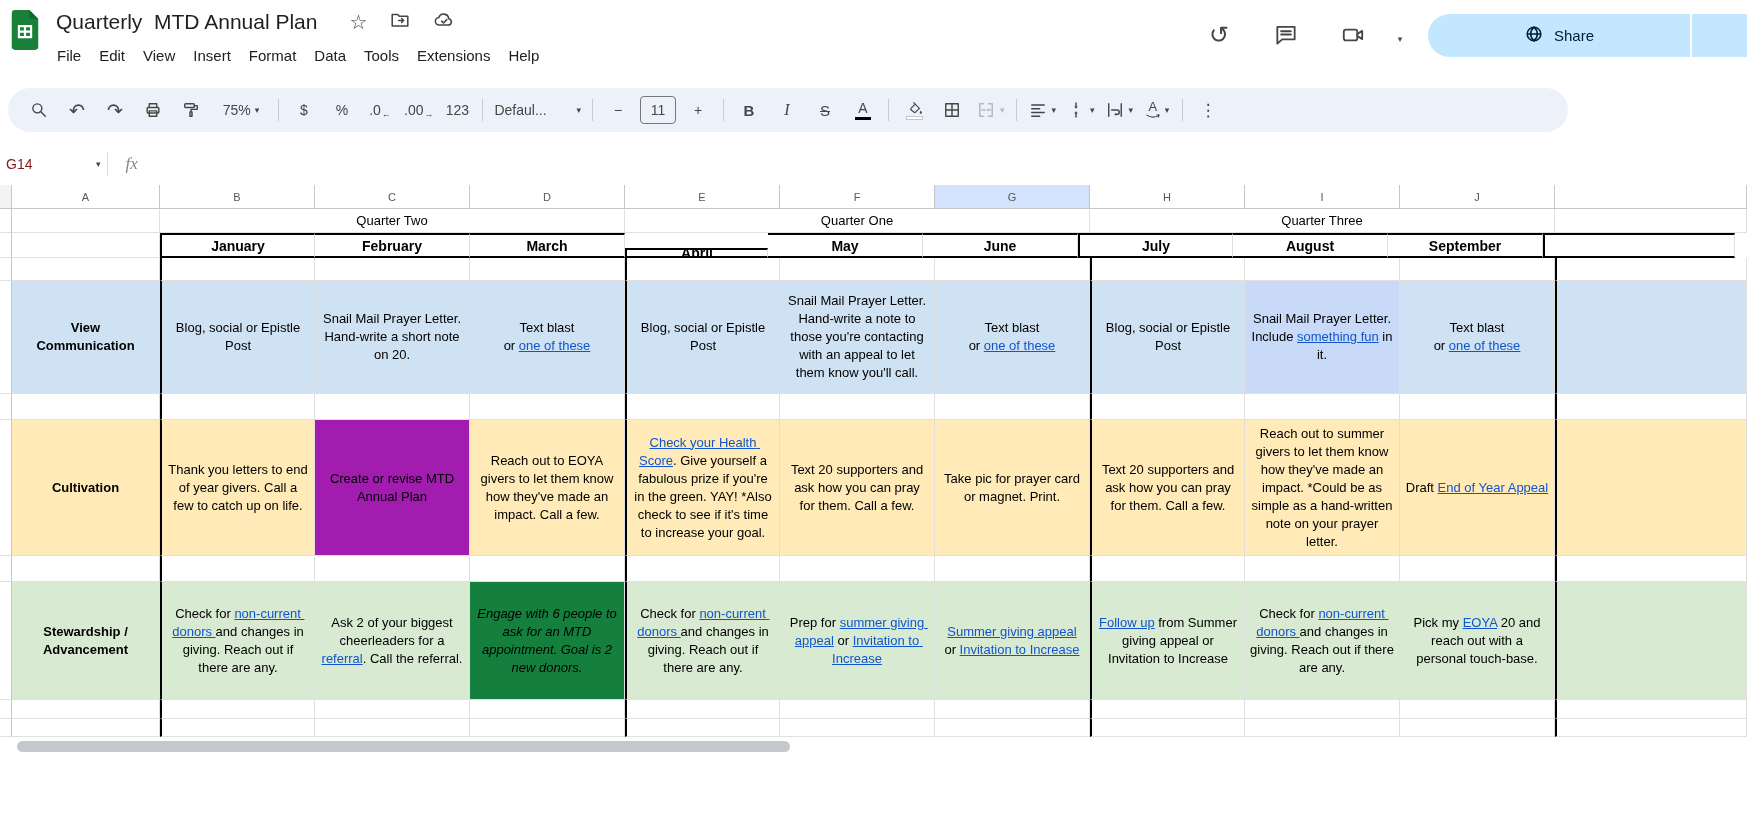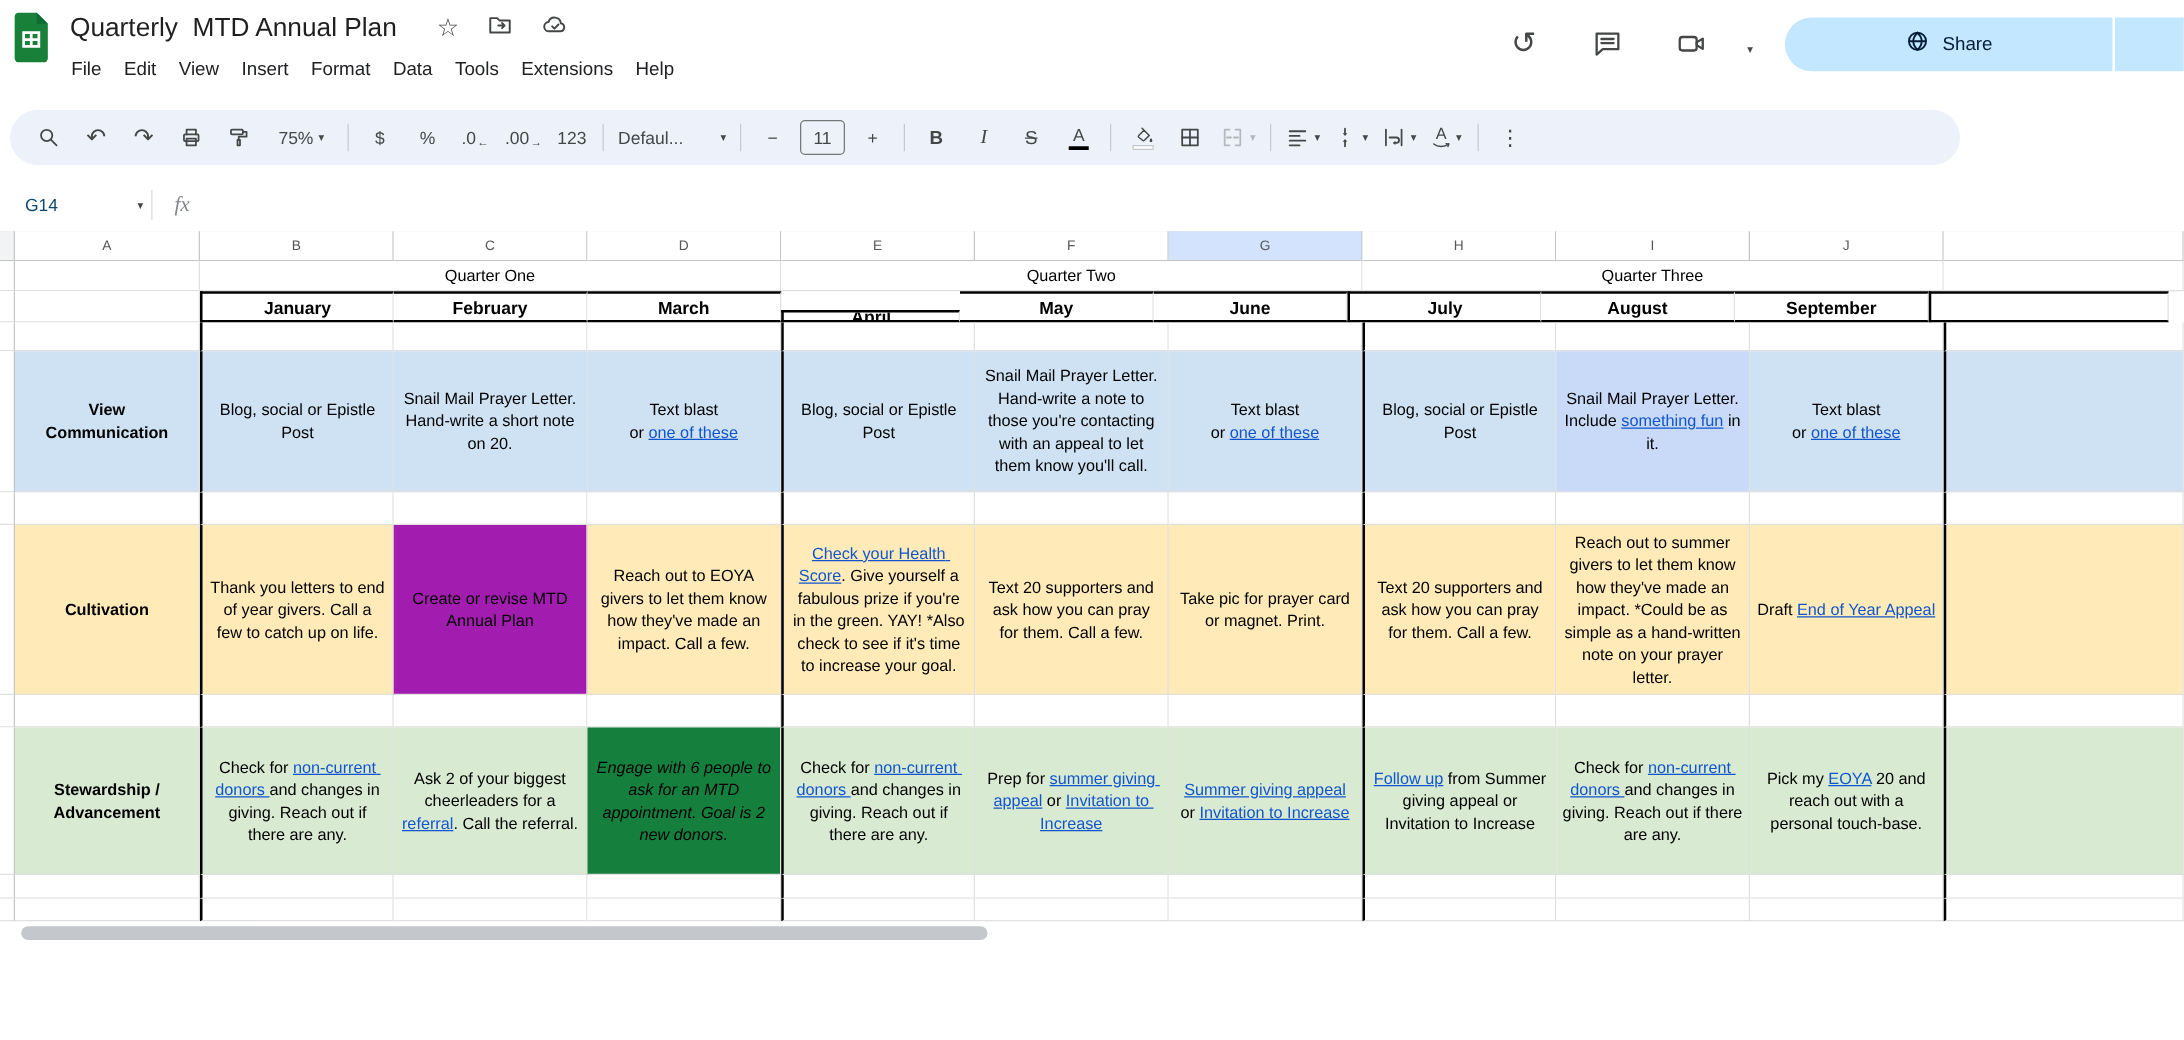--- a/index.html
+++ b/index.html
@@ -34,21 +34,21 @@
   .stack{display:flex;flex-direction:column;align-items:center;line-height:1;}
   .abar{width:16px;height:3px;background:#000;margin-top:2px;}
   .wbar{width:17px;height:4px;background:#fff;border:1px solid #c3c6cc;box-sizing:border-box;margin-top:1px;}
   .mini-sub{font-size:9px;margin-left:1px;}
   .dis svg{stroke:#b4b8bf !important;}
   .dots{font-size:17px;letter-spacing:0;}
   svg.ic{stroke:#444746;fill:none;stroke-width:1.7;stroke-linecap:round;stroke-linejoin:round;}
   
   .fbar{position:absolute;top:142px;left:0;width:1747px;height:43px;background:#fff;
     border-bottom:1px solid #dfe3e8;display:flex;align-items:center;}
-  .namebox{width:86px;font-size:14px;color:#0c4a6e;padding-left:20px;}
+  .namebox{width:86px;font-size:14px;color:#7f1d1d;padding-left:6px;}
   .fdiv{width:1px;height:24px;background:#dadce0;margin:0 10px 0 6px;}
   .fx{font-style:italic;font-family:"Liberation Serif",serif;font-size:17px;color:#80868b;margin-left:8px;}
   
   .sheet{position:absolute;top:185px;left:0;width:1747px;}
   .row{display:flex;}
   .c{flex:none;box-sizing:border-box;border-right:1px solid #e0e0e0;border-bottom:1px solid #e0e0e0;
     display:flex;align-items:center;justify-content:center;overflow:hidden;background:#fff;}
   .t{width:100%;text-align:center;white-space:pre-wrap;font-size:13px;line-height:18px;color:#000;
     padding:0 5px;box-sizing:border-box;}
   .hd{border-right:1px solid #c4c7c5;border-bottom:1px solid #c4c7c5;}
@@ -294,24 +294,24 @@
         <div class="t">J</div>
       </div>
       <div class="c hd" style="width: 192px;">
         <div class="t"></div>
       </div>
     </div>
     <div class="row" style="height: 24px;">
       <div class="c rh" style="width: 12px;"></div>
       <div class="c " style="width: 148px;"></div>
       <div class="c " style="width: 465px;">
+        <div class="t">Quarter Two</div>
+      </div>
+      <div class="c " style="width: 465px;">
         <div class="t">Quarter One</div>
-      </div>
-      <div class="c " style="width: 465px;">
-        <div class="t">Quarter Two</div>
       </div>
       <div class="c " style="width: 465px;">
         <div class="t">Quarter Three</div>
       </div>
       <div class="c " style="width: 192px;"></div>
     </div>
     <div class="row" style="height: 25px;">
       <div class="c rh" style="width: 12px;"></div>
       <div class="c " style="width: 148px;"></div>
       <div class="c mon tt tb tl" style="width: 155px;">

